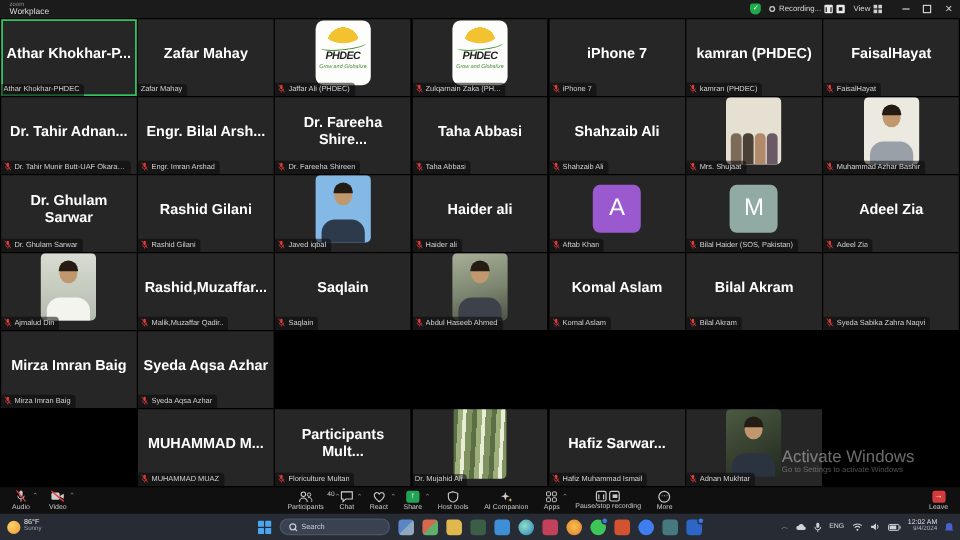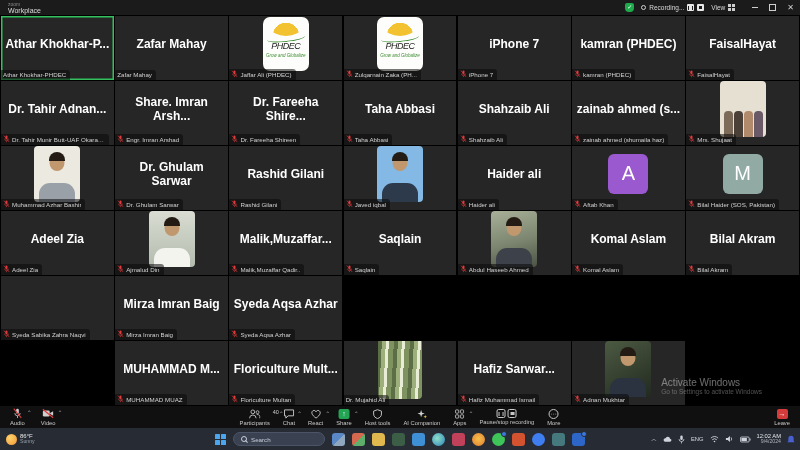--- a/index.html
+++ b/index.html
@@ -43,21 +43,21 @@
 
   
   .letter-avatar { width:40px; height:40px; border-radius:6px; display:flex; align-items:center; justify-content:center;
     color:#fff; font-size:20px; font-weight:normal; }
 
   
   .phdec { width:46px; height:54px; background:#fdfdfb; border-radius:7px; position:relative; overflow:hidden; }
   .phdec .sun { position:absolute; top:2px; left:8px; width:30px; height:17px;
     background:radial-gradient(circle at 50% 100%, #f2c231 0 58%, #fdfdfb 59%); }
   .phdec .swoosh { position:absolute; top:17px; left:4px; width:38px; height:8px; border-bottom:1px solid #3f8f35; border-radius:50%; transform:rotate(-6deg); }
-  .phdec .ph-title { position:absolute; top:24px; width:100%; text-align:center; font-size:9px; font-weight:normal; font-style:italic; color:#1d1d1d; letter-spacing:-0.5px; }
+  .phdec .ph-title { position:absolute; top:24px; width:100%; text-align:center; font-size:9px; font-weight:bold; font-style:italic; color:#1d1d1d; letter-spacing:-0.5px; }
   .phdec .ph-tag { position:absolute; top:36px; width:100%; text-align:center; font-size:4.5px; font-style:italic; color:#3f8f35; }
 
   
   .photo { width:46px; height:56px; border-radius:4px; position:relative; overflow:hidden; }
   .ph-head { position:absolute; top:9px; left:50%; transform:translateX(-50%); width:15px; height:16px; border-radius:50%; background:#c1976e; }
   .ph-hair { position:absolute; top:6px; left:50%; transform:translateX(-50%); width:16px; height:9px; border-radius:8px 8px 0 0; background:#241c14; }
   .ph-body { position:absolute; bottom:-5px; left:50%; transform:translateX(-50%); width:36px; height:24px; border-radius:11px 11px 0 0; background:#555; }
   .photo.portrait-white { background:#ece9e1; } .photo.portrait-white .ph-body { background:#9aa0a8; }
   .photo.portrait-blue { background:#84b9e6; } .photo.portrait-blue .ph-body { background:#2c3a4c; }
   .photo.portrait-shirt { background:linear-gradient(#d9dcd2,#b3bcae); } .photo.portrait-shirt .ph-body { background:#f4f4ef; }
@@ -106,21 +106,21 @@
   .tray { position:absolute; right:5px; display:flex; align-items:center; gap:6px; }
   .tray .chr { color:#cfd3da; font-size:6px; }
   .tray svg { display:block; }
   .tray .eng { font-size:5.8px; color:#d6d9de; }
   .clock { text-align:right; line-height:1.15; }
   .clock .t { font-size:5.8px; color:#e3e5e9; }
   .clock .d { font-size:5.2px; color:#aeb3bc; }
 
   
   .watermark { position:absolute; right:38px; bottom:55px; text-align:left; pointer-events:none; }
-  .watermark .w1 { font-size:10px; color:rgba(255,255,255,.42); }
+  .watermark .w1 { font-size:14px; color:rgba(255,255,255,.42); }
   .watermark .w2 { font-size:6.5px; color:rgba(255,255,255,.30); }
 </style>
 </head>
 <body>
 
 <div id="window">
 
   <div class="titlebar">
     <div class="brand">
       <span class="b-top">zoom</span>
@@ -270,21 +270,21 @@
           <path d="M2.6 6.5 a3.4 3.4 0 0 0 6.8 0" fill="none" stroke="#e23b3b" stroke-width="1"></path>
           <line x1="6" y1="10.2" x2="6" y2="12.5" stroke="#e23b3b" stroke-width="1"></line>
           <line x1="1.5" y1="1" x2="10.5" y2="12" stroke="#e23b3b" stroke-width="1.2"></line>
         </svg>
         <span>Dr. Tahir Munir Butt-UAF Okara Campus</span>
       </div>
     </div>
 
     <div class="tile">
       <div class="tile-center">
-        <span class="display-name">Share. Imran Arsh...</span>
+        <span class="display-name">Engr. Bilal Arsh...</span>
       </div>
       <div class="name-label">
         <svg class="mic-off" viewBox="0 0 12 14">
           <rect x="4.3" y="1" width="3.4" height="6.5" rx="1.7" fill="#e23b3b"></rect>
           <path d="M2.6 6.5 a3.4 3.4 0 0 0 6.8 0" fill="none" stroke="#e23b3b" stroke-width="1"></path>
           <line x1="6" y1="10.2" x2="6" y2="12.5" stroke="#e23b3b" stroke-width="1"></line>
           <line x1="1.5" y1="1" x2="10.5" y2="12" stroke="#e23b3b" stroke-width="1.2"></line>
         </svg>
         <span>Engr. Imran Arshad</span>
       </div>
@@ -329,34 +329,20 @@
         <svg class="mic-off" viewBox="0 0 12 14">
           <rect x="4.3" y="1" width="3.4" height="6.5" rx="1.7" fill="#e23b3b"></rect>
           <path d="M2.6 6.5 a3.4 3.4 0 0 0 6.8 0" fill="none" stroke="#e23b3b" stroke-width="1"></path>
           <line x1="6" y1="10.2" x2="6" y2="12.5" stroke="#e23b3b" stroke-width="1"></line>
           <line x1="1.5" y1="1" x2="10.5" y2="12" stroke="#e23b3b" stroke-width="1.2"></line>
         </svg>
         <span>Shahzaib Ali</span>
       </div>
     </div>
 
-    <div class="tile">
-      <div class="tile-center">
-        <span class="display-name">zainab ahmed (s...</span>
-      </div>
-      <div class="name-label">
-        <svg class="mic-off" viewBox="0 0 12 14">
-          <rect x="4.3" y="1" width="3.4" height="6.5" rx="1.7" fill="#e23b3b"></rect>
-          <path d="M2.6 6.5 a3.4 3.4 0 0 0 6.8 0" fill="none" stroke="#e23b3b" stroke-width="1"></path>
-          <line x1="6" y1="10.2" x2="6" y2="12.5" stroke="#e23b3b" stroke-width="1"></line>
-          <line x1="1.5" y1="1" x2="10.5" y2="12" stroke="#e23b3b" stroke-width="1.2"></line>
-        </svg>
-        <span>zainab ahmed (shumaila haz)</span>
-      </div>
-    </div>
 
     <div class="tile">
       <div class="tile-center">
 
       <div class="photo group">
             <i class="gp" style="left: 4px; background: rgb(125, 107, 90);"></i>
             <i class="gp" style="left: 14px; background: rgb(74, 64, 56);"></i>
             <i class="gp" style="left: 24px; background: rgb(176, 138, 106);"></i>
             <i class="gp" style="left: 34px; background: rgb(106, 90, 104);"></i>
           </div>
@@ -520,21 +506,21 @@
           <path d="M2.6 6.5 a3.4 3.4 0 0 0 6.8 0" fill="none" stroke="#e23b3b" stroke-width="1"></path>
           <line x1="6" y1="10.2" x2="6" y2="12.5" stroke="#e23b3b" stroke-width="1"></line>
           <line x1="1.5" y1="1" x2="10.5" y2="12" stroke="#e23b3b" stroke-width="1.2"></line>
         </svg>
         <span>Ajmalud Din</span>
       </div>
     </div>
 
     <div class="tile">
       <div class="tile-center">
-        <span class="display-name">Malik,Muzaffar...</span>
+        <span class="display-name">Rashid,Muzaffar...</span>
       </div>
       <div class="name-label">
         <svg class="mic-off" viewBox="0 0 12 14">
           <rect x="4.3" y="1" width="3.4" height="6.5" rx="1.7" fill="#e23b3b"></rect>
           <path d="M2.6 6.5 a3.4 3.4 0 0 0 6.8 0" fill="none" stroke="#e23b3b" stroke-width="1"></path>
           <line x1="6" y1="10.2" x2="6" y2="12.5" stroke="#e23b3b" stroke-width="1"></line>
           <line x1="1.5" y1="1" x2="10.5" y2="12" stroke="#e23b3b" stroke-width="1.2"></line>
         </svg>
         <span>Malik,Muzaffar Qadir..</span>
       </div>
@@ -658,21 +644,21 @@
           <path d="M2.6 6.5 a3.4 3.4 0 0 0 6.8 0" fill="none" stroke="#e23b3b" stroke-width="1"></path>
           <line x1="6" y1="10.2" x2="6" y2="12.5" stroke="#e23b3b" stroke-width="1"></line>
           <line x1="1.5" y1="1" x2="10.5" y2="12" stroke="#e23b3b" stroke-width="1.2"></line>
         </svg>
         <span>MUHAMMAD MUAZ</span>
       </div>
     </div>
 
     <div class="tile">
       <div class="tile-center">
-        <span class="display-name">Floriculture Mult...</span>
+        <span class="display-name">Participants Mult...</span>
       </div>
       <div class="name-label">
         <svg class="mic-off" viewBox="0 0 12 14">
           <rect x="4.3" y="1" width="3.4" height="6.5" rx="1.7" fill="#e23b3b"></rect>
           <path d="M2.6 6.5 a3.4 3.4 0 0 0 6.8 0" fill="none" stroke="#e23b3b" stroke-width="1"></path>
           <line x1="6" y1="10.2" x2="6" y2="12.5" stroke="#e23b3b" stroke-width="1"></line>
           <line x1="1.5" y1="1" x2="10.5" y2="12" stroke="#e23b3b" stroke-width="1.2"></line>
         </svg>
         <span>Floriculture Multan</span>
       </div>

